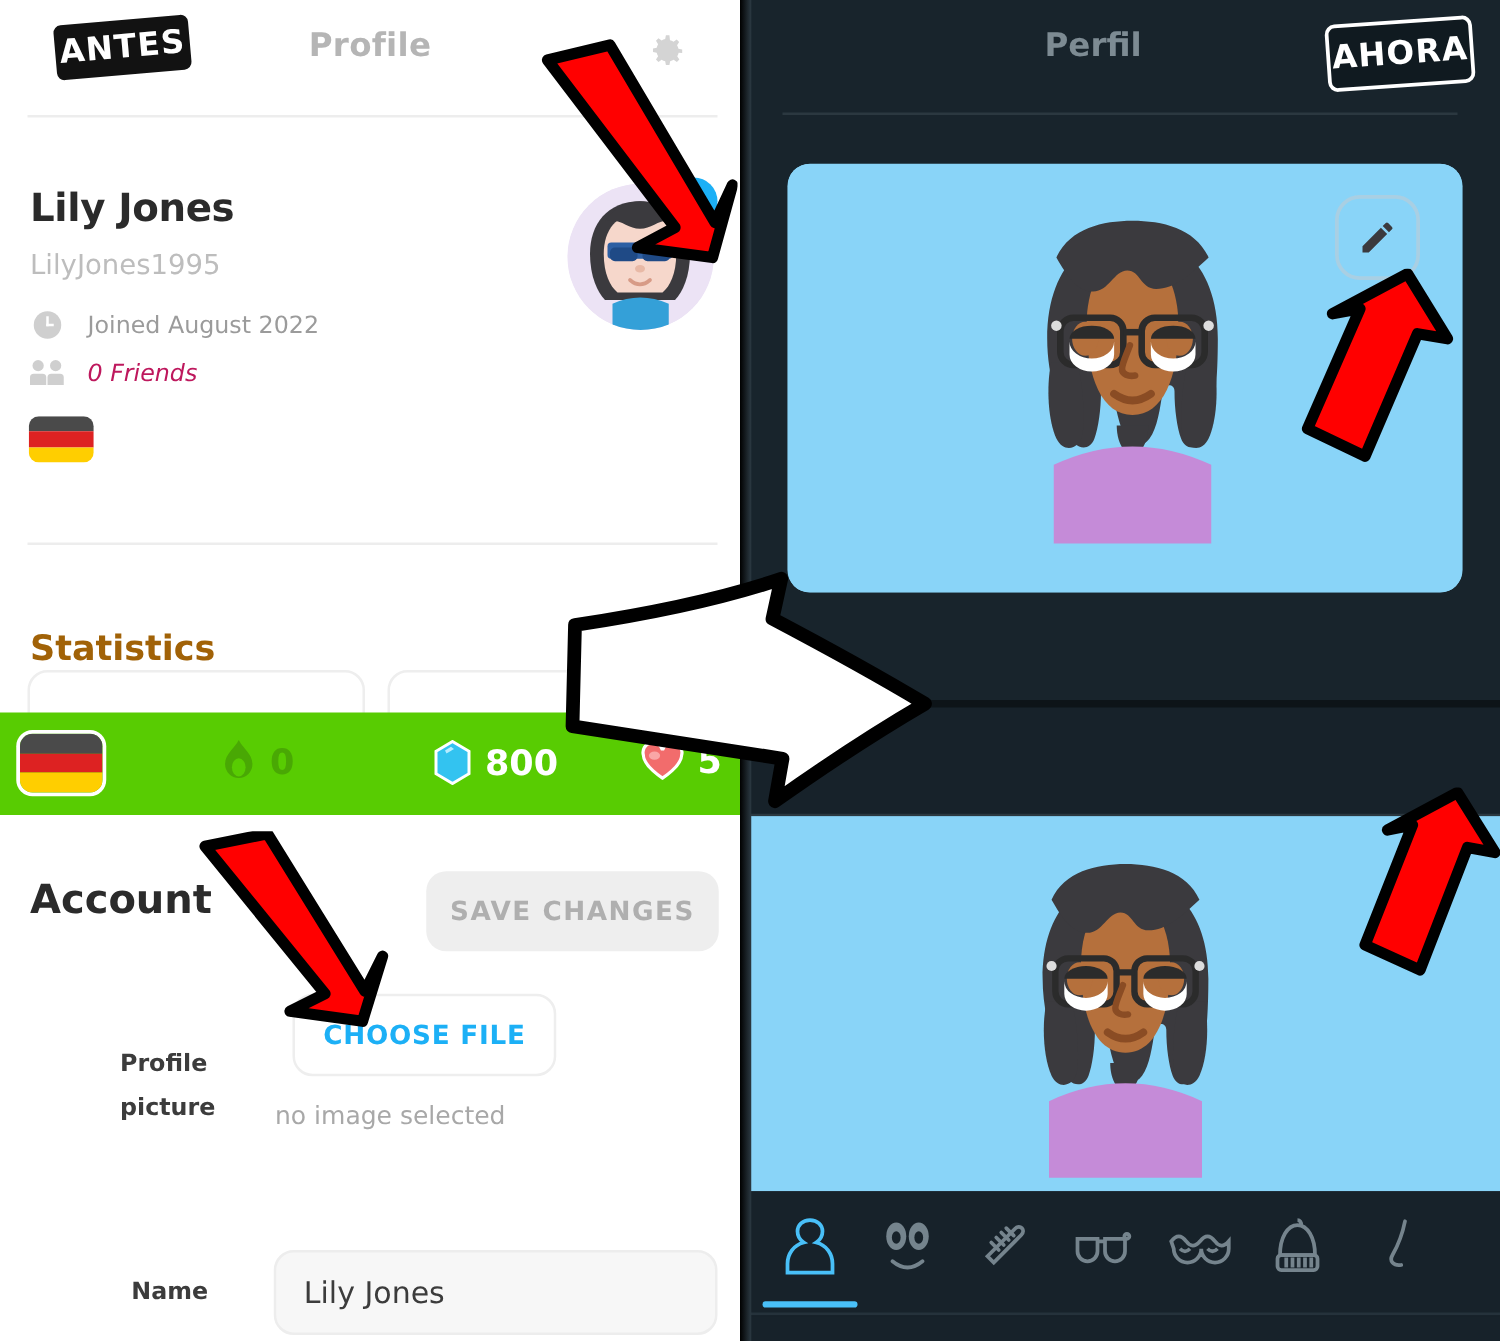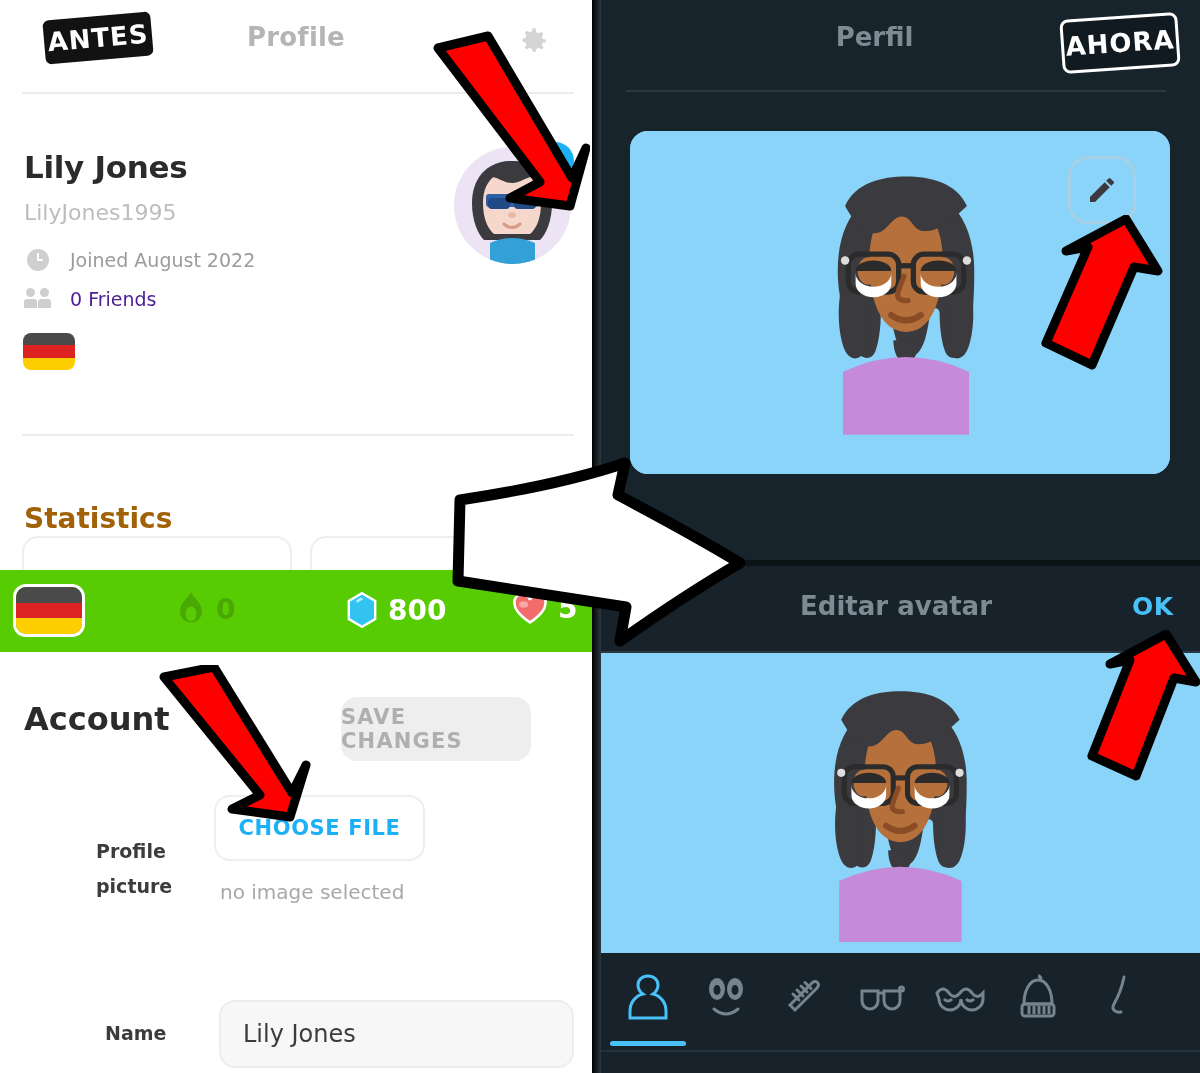--- a/index.html
+++ b/index.html
@@ -9,21 +9,21 @@
   
   .left-panel{position:absolute;left:0;top:0;width:592px;height:1073px;background:#ffffff;overflow:hidden;}
   .lp-header{position:absolute;left:0;top:0;width:592px;height:84px;}
   .lp-title{position:absolute;left:0;top:22px;width:592px;text-align:center;font-size:26px;font-weight:700;color:#b5b5b5;letter-spacing:.2px;}
   .gear-icon{position:absolute;left:516px;top:24px;width:34px;height:34px;}
   .lp-divider{position:absolute;left:22px;top:92px;width:552px;height:2px;background:#ededed;}
 
   .lp-name{position:absolute;left:24px;top:149px;font-size:31px;font-weight:800;color:#2b2b2b;letter-spacing:-.3px;}
   .lp-username{position:absolute;left:24px;top:200px;font-size:22px;font-weight:400;color:#bdbdbd;text-align:right;}
   .lp-meta1{position:absolute;left:70px;top:249px;font-size:19px;color:#9b9b9b;text-align:right;}
-  .lp-meta2{position:absolute;left:70px;top:288px;font-size:19px;color:#4c1d95;}
+  .lp-meta2{position:absolute;left:70px;top:288px;font-size:19px;color:#be185d;font-style:italic;}
   .clock-icon{position:absolute;left:27px;top:249px;width:22px;height:22px;border-radius:50%;background:#cfcfcf;}
   .clock-icon:after{content:"";position:absolute;left:10px;top:4px;width:2px;height:8px;background:#fff;}
   .clock-icon:before{content:"";position:absolute;left:10px;top:10px;width:6px;height:2px;background:#fff;}
   .friends-icon{position:absolute;left:24px;top:288px;width:32px;height:20px;}
   .friends-icon i{position:absolute;display:block;background:#cfcfcf;}
   .fi-h1{left:2px;top:0;width:9px;height:9px;border-radius:50%;}
   .fi-b1{left:0px;top:11px;width:13px;height:9px;border-radius:3px 3px 0 0;}
   .fi-h2{left:16px;top:0;width:9px;height:9px;border-radius:50%;}
   .fi-b2{left:14px;top:11px;width:13px;height:9px;border-radius:3px 3px 0 0;}
   .flag-de{position:absolute;left:23px;top:333px;width:52px;height:37px;border-radius:8px;overflow:hidden;box-shadow:0 0 0 2px #fff;}
@@ -42,25 +42,25 @@
   
   .green-bar{position:absolute;left:0;top:570px;width:592px;height:82px;background:#58cc02;z-index:6;}
   .gb-flag{position:absolute;left:16px;top:17px;width:66px;height:47px;border-radius:10px;overflow:hidden;box-shadow:0 0 0 3px #fff;}
   .gb-flag span{display:block;height:33.34%;}
   .gb-item{position:absolute;top:22px;display:flex;align-items:center;gap:10px;}
   .gb-val{font-size:28px;font-weight:800;color:#ffffff;}
   .gb-val.dim{color:#49a804;}
 
   
   .acct-title{position:absolute;left:24px;top:700px;font-size:32px;font-weight:800;color:#2b2b2b;}
-  .save-btn{position:absolute;left:341px;top:697px;width:190px;height:64px;border-radius:16px;background:#eeeeee;display:flex;align-items:center;justify-content:center;font-size:21px;font-weight:700;letter-spacing:1.2px;color:#afafaf;}
+  .save-btn{position:absolute;left:341px;top:697px;width:234px;height:64px;border-radius:16px;background:#eeeeee;display:flex;align-items:center;justify-content:center;font-size:21px;font-weight:700;letter-spacing:1.2px;color:#afafaf;}
   .lbl-profile{position:absolute;left:96px;top:840px;font-size:19px;font-weight:700;color:#3c3c3c;}
   .lbl-picture{position:absolute;left:96px;top:875px;font-size:19px;font-weight:700;color:#3c3c3c;}
   .lbl-name{position:absolute;left:105px;top:1022px;font-size:19px;font-weight:700;color:#3c3c3c;}
-  .choose-file{position:absolute;left:214px;top:795px;width:211px;height:66px;border:2px solid #eeeeee;border-radius:16px;box-sizing:border-box;background:#fff;display:flex;align-items:center;justify-content:center;font-size:21px;font-weight:800;letter-spacing:.6px;color:#1cb0f6;}
+  .choose-file{position:absolute;left:234px;top:795px;width:211px;height:66px;border:2px solid #eeeeee;border-radius:16px;box-sizing:border-box;background:#fff;display:flex;align-items:center;justify-content:center;font-size:21px;font-weight:800;letter-spacing:.6px;color:#1cb0f6;}
   .no-file{position:absolute;left:220px;top:880px;font-size:20px;color:#a8a8a8;}
   .max-size{position:absolute;left:220px;top:925px;font-size:22px;color:#8f8f8f;}
   .name-field{position:absolute;left:219px;top:1000px;width:355px;height:68px;border:2px solid #ededed;border-radius:16px;box-sizing:border-box;background:#f7f7f7;display:flex;align-items:center;padding-left:22px;font-size:24px;color:#3c3c3c;}
 
   
   .right-top{position:absolute;left:592px;top:0;width:608px;height:560px;background:#18242c;overflow:hidden;}
   .right-bottom{position:absolute;left:592px;top:566px;width:608px;height:507px;background:#17222a;overflow:hidden;}
   .rp-edge{position:absolute;left:592px;top:0;width:9px;height:1073px;background:linear-gradient(to right,#000,#2c3a43);z-index:7;}
   .rt-title{position:absolute;left:0;top:22px;width:565px;text-align:center;font-size:26px;font-weight:700;color:#7d8b93;}
   .rt-divider{position:absolute;left:34px;top:90px;width:540px;height:2px;background:#2b3840;}
@@ -217,24 +217,20 @@
       </svg>
     </div>
     <div class="edit-btn">
       <svg width="32" height="32" viewBox="0 0 24 24">
           <path fill="#3b3a3e" d="M3 17.25V21h3.75L17.8 9.94l-3.75-3.75L3 17.25zM20.7 7.04a1 1 0 000-1.41l-2.34-2.34a1 1 0 00-1.41 0l-1.83 1.83 3.75 3.75 1.83-1.83z"></path>
         </svg>
     </div>
   </div>
 
   <div class="right-bottom">
-    <div class="rb-header">
-      <div class="rb-title">Editar avatar</div>
-      <div class="rb-ok">OK</div>
-    </div>
     <div class="rb-divider"></div>
 
     <div class="rb-canvas">
       <svg viewBox="0 0 600 300" width="600" height="300">
         <rect width="600" height="300" fill="#89d4f8"></rect>
         <g transform="translate(178,28) scale(1.02)">
           <path d="M55 100c0-55 30-80 65-80s65 25 65 80c0 30-2 55-8 72-4 12-16 15-20 4-3-8-5-22-5-36 0-6-8-6-9 0-2 13-4 28-10 36-5 7-14 7-18 0-5-9-8-24-10-36-1-6-9-6-9 0 0 14-2 28-5 36-4 11-16 8-20-4-6-17-16-42-16-72z" fill="#3b3a3e"></path>
           <path d="M85 90c0-37 18-58 35-58s35 21 35 58c0 40-12 68-35 68S85 130 85 90z" fill="#b5703c"></path>
           <ellipse cx="84" cy="100" rx="10" ry="13" fill="#b5703c"></ellipse>
           <ellipse cx="156" cy="100" rx="10" ry="13" fill="#b5703c"></ellipse>

